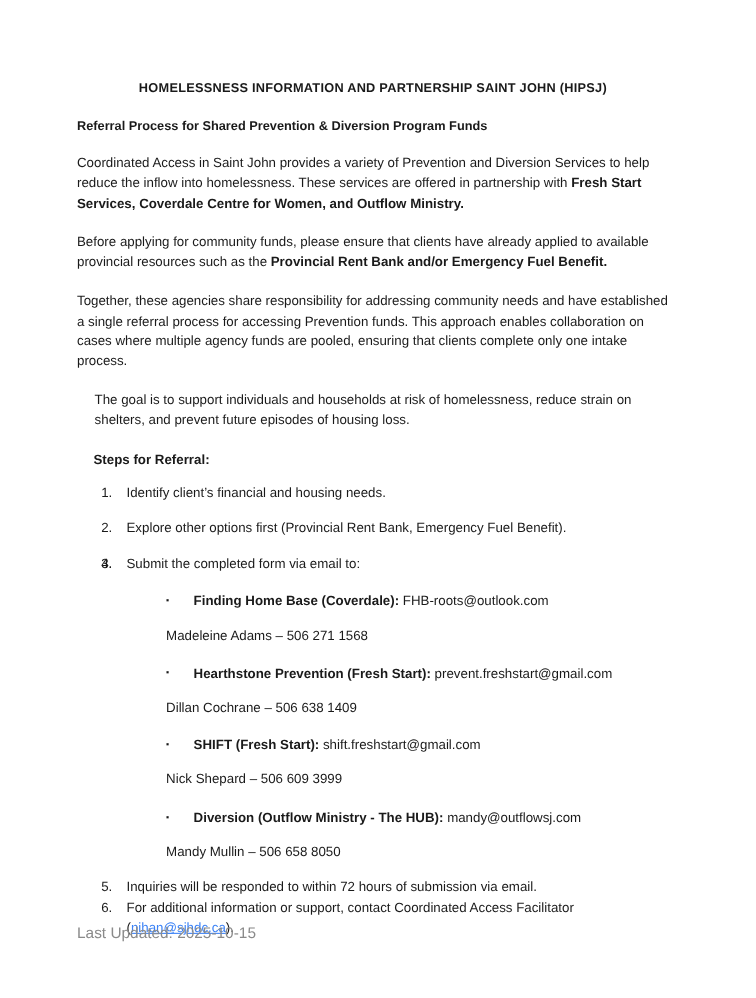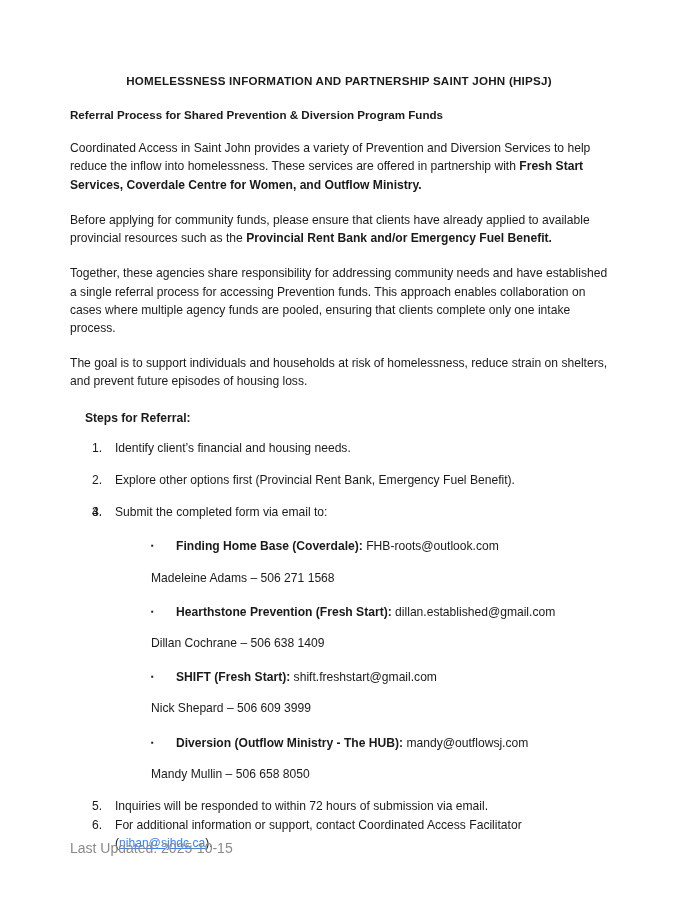--- a/index.html
+++ b/index.html
@@ -49,20 +49,21 @@
   }
 
   p.body {
     font-size: 12.1px;
     line-height: 18.2px;
     margin: 17px 0 0 0;
     text-align: left;
   }
   p.body.tight-goal {
     margin-top: 17px;
+    margin-left: 16px;
   }
   b, .b { font-weight: bold; }
 
   .steps-head {
     font-size: 12.1px;
     font-weight: bold;
     line-height: 18.2px;
     margin: 18px 0 0 15px;
   }
 
@@ -171,21 +172,21 @@
               <b>Finding Home Base (Coverdale):</b>
               <span class="contact-email">FHB-roots@outlook.com</span>
             </div>
             <div class="contact-name">Madeleine Adams – 506 271 1568</div>
           </li>
 
           <li class="contact-block">
             <div class="contact-line">
               <span class="bullet">▪</span>
               <b>Hearthstone Prevention (Fresh Start):</b>
-              <span class="contact-email">dillan.established@gmail.com</span>
+              <span class="contact-email">prevent.freshstart@gmail.com</span>
             </div>
             <div class="contact-name">Dillan Cochrane – 506 638 1409</div>
           </li>
 
           <li class="contact-block">
             <div class="contact-line">
               <span class="bullet">▪</span>
               <b>SHIFT (Fresh Start):</b>
               <span class="contact-email">shift.freshstart@gmail.com</span>
             </div>

